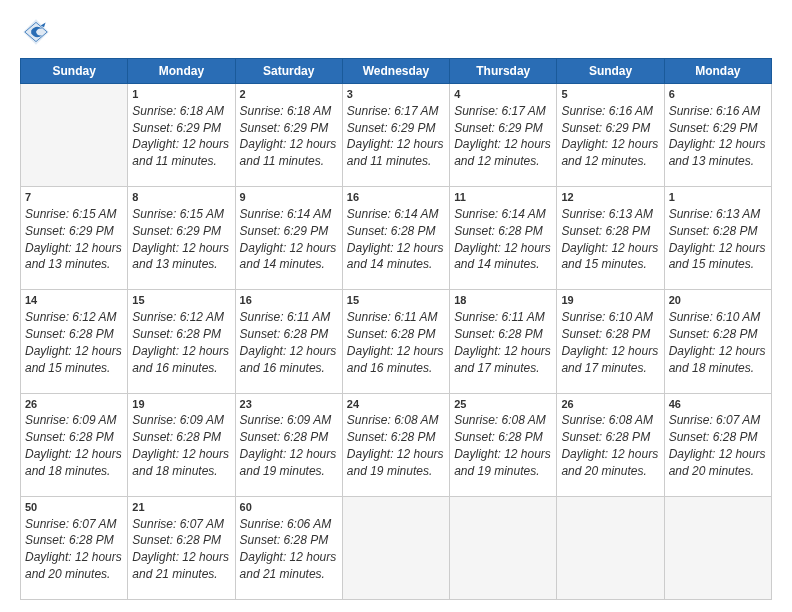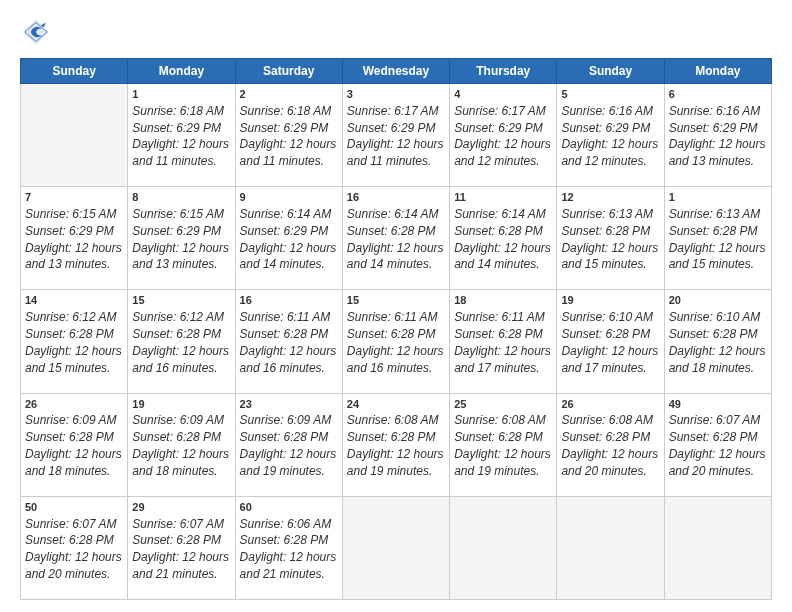--- a/index.html
+++ b/index.html
@@ -320,37 +320,37 @@
 and 19 minutes.</div>
           </td>
           <td>
             <span class="day-num">26</span>
             <div class="day-info" style="white-space: pre-line;">Sunrise: 6:08 AM
 Sunset: 6:28 PM
 Daylight: 12 hours
 and 20 minutes.</div>
           </td>
           <td>
-            <span class="day-num">49</span>
+            <span class="day-num">46</span>
             <div class="day-info" style="white-space: pre-line;">Sunrise: 6:07 AM
 Sunset: 6:28 PM
 Daylight: 12 hours
 and 20 minutes.</div>
           </td>
         </tr>
         <tr>
           <td>
             <span class="day-num">50</span>
             <div class="day-info" style="white-space: pre-line;">Sunrise: 6:07 AM
 Sunset: 6:28 PM
 Daylight: 12 hours
 and 20 minutes.</div>
           </td>
           <td>
-            <span class="day-num">29</span>
+            <span class="day-num">21</span>
             <div class="day-info" style="white-space: pre-line;">Sunrise: 6:07 AM
 Sunset: 6:28 PM
 Daylight: 12 hours
 and 21 minutes.</div>
           </td>
           <td>
             <span class="day-num">60</span>
             <div class="day-info" style="white-space: pre-line;">Sunrise: 6:06 AM
 Sunset: 6:28 PM
 Daylight: 12 hours

